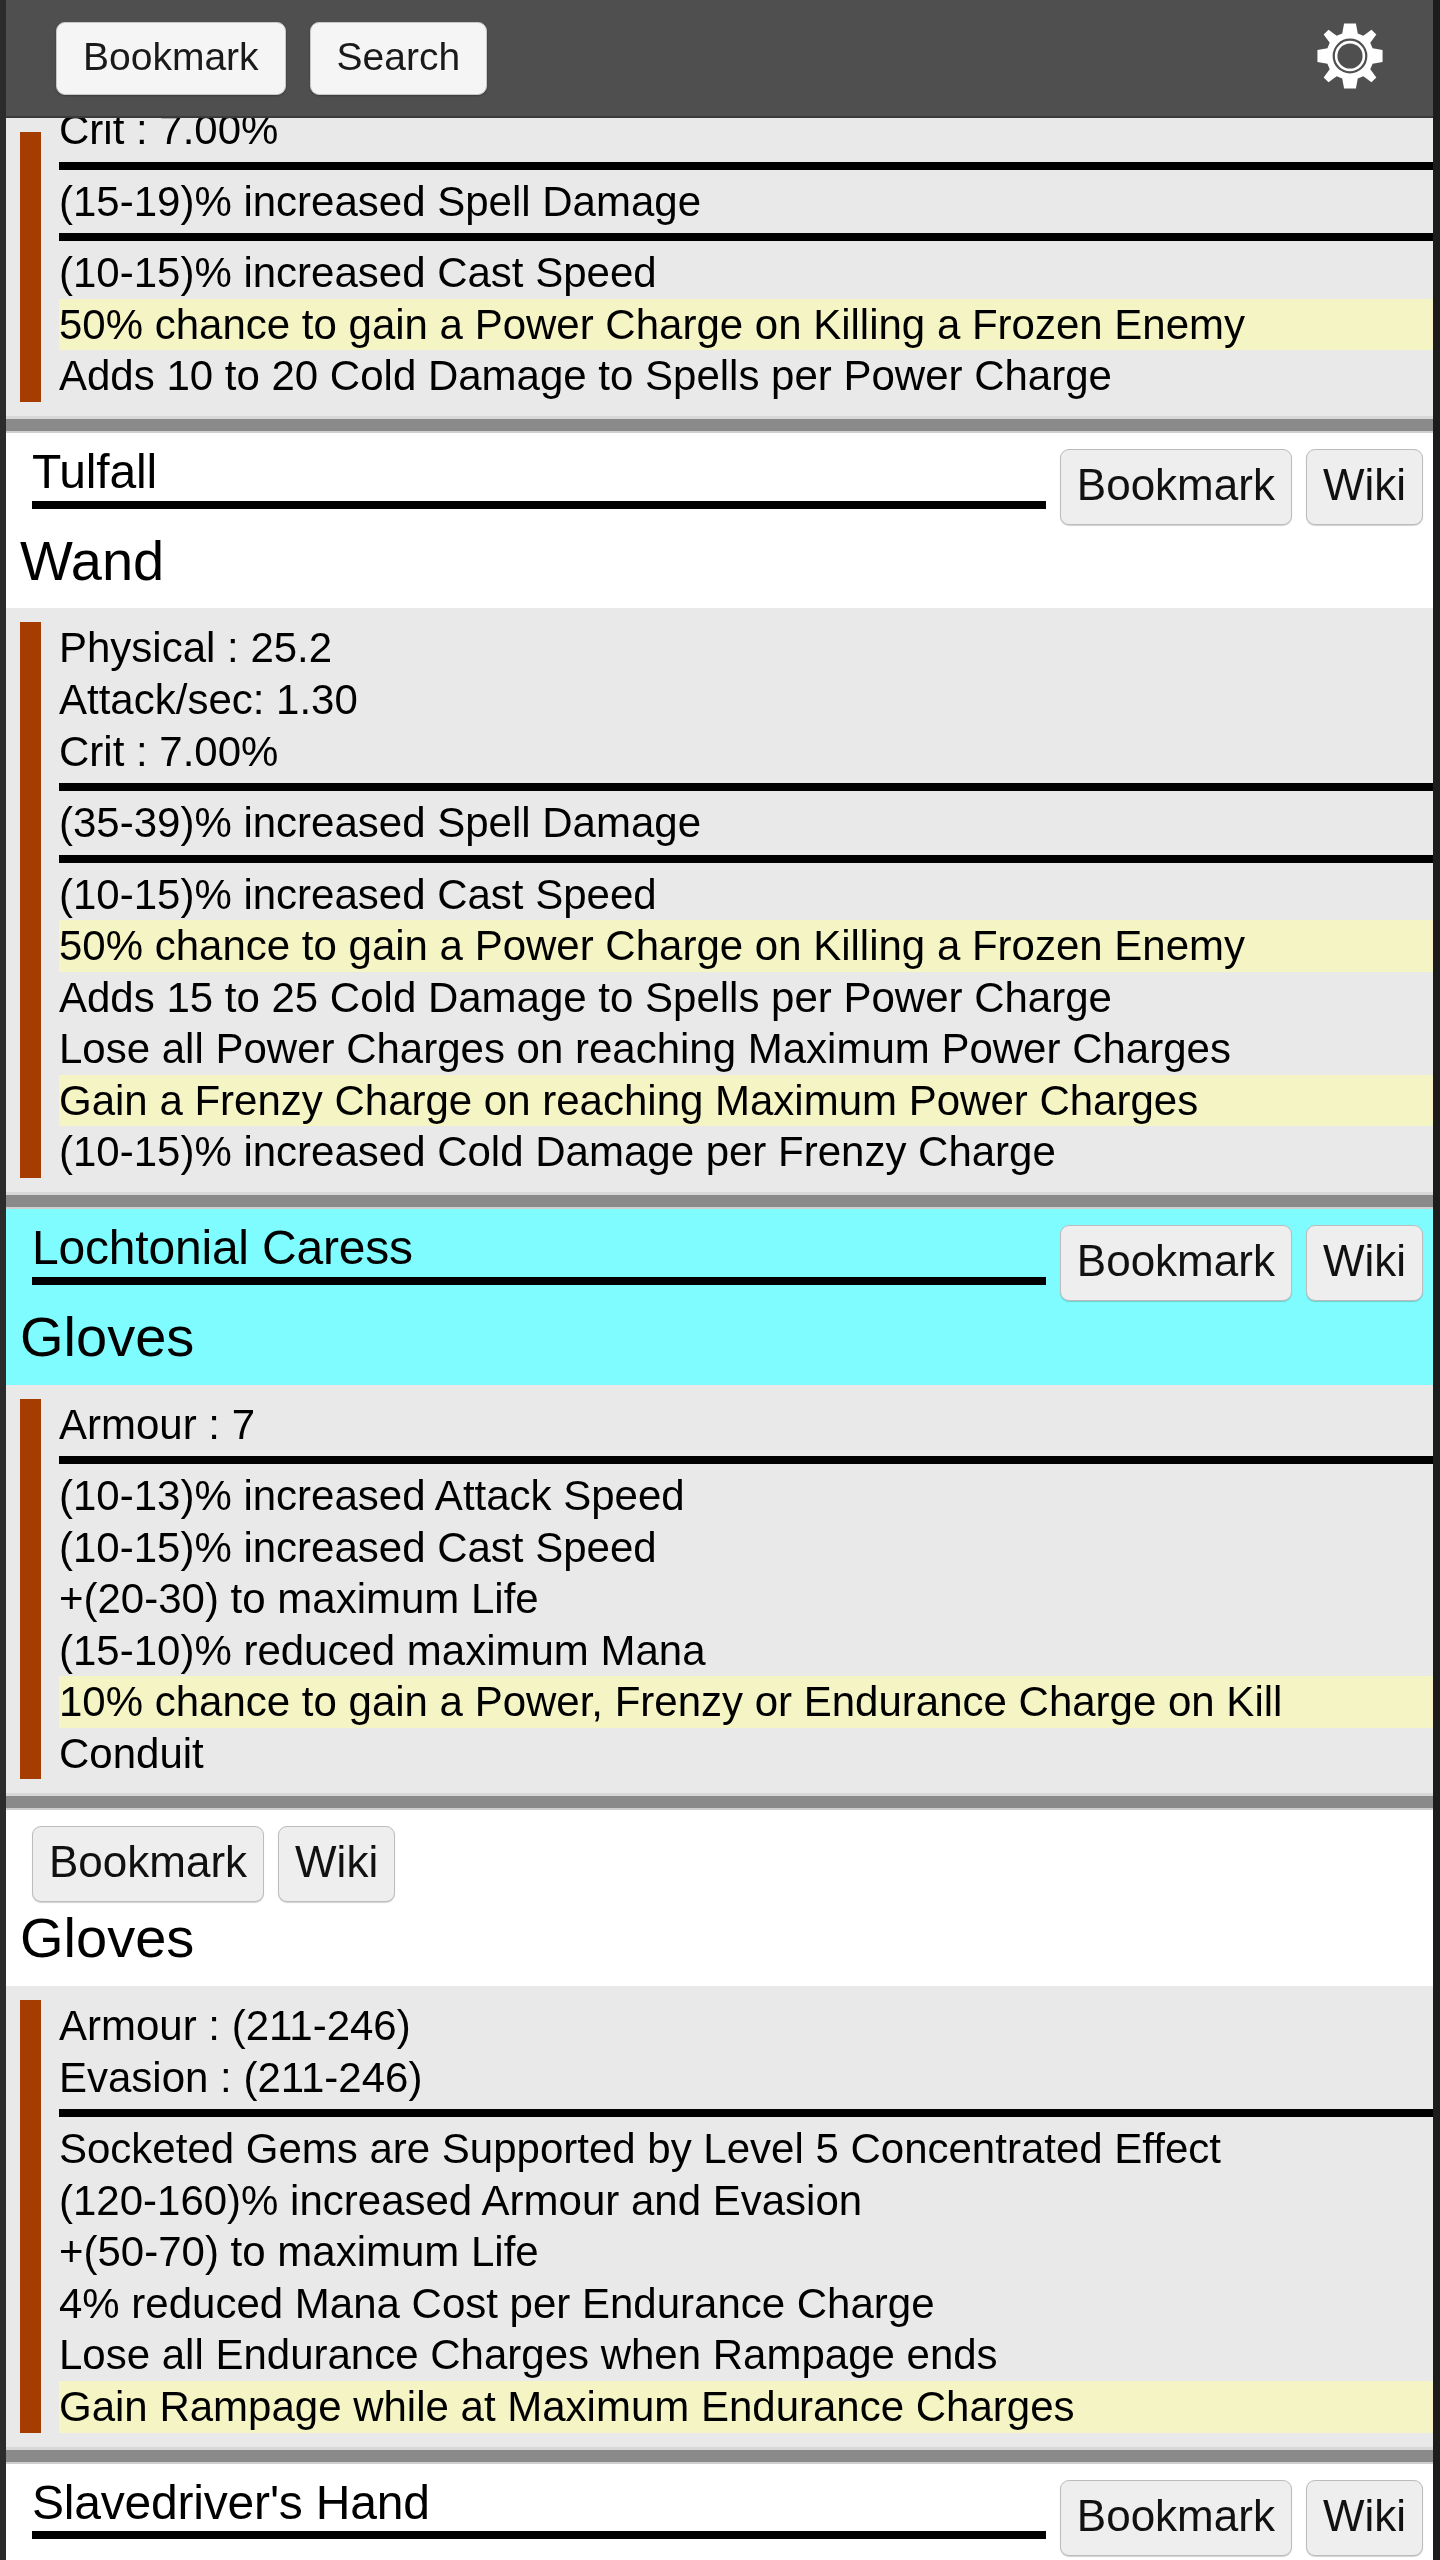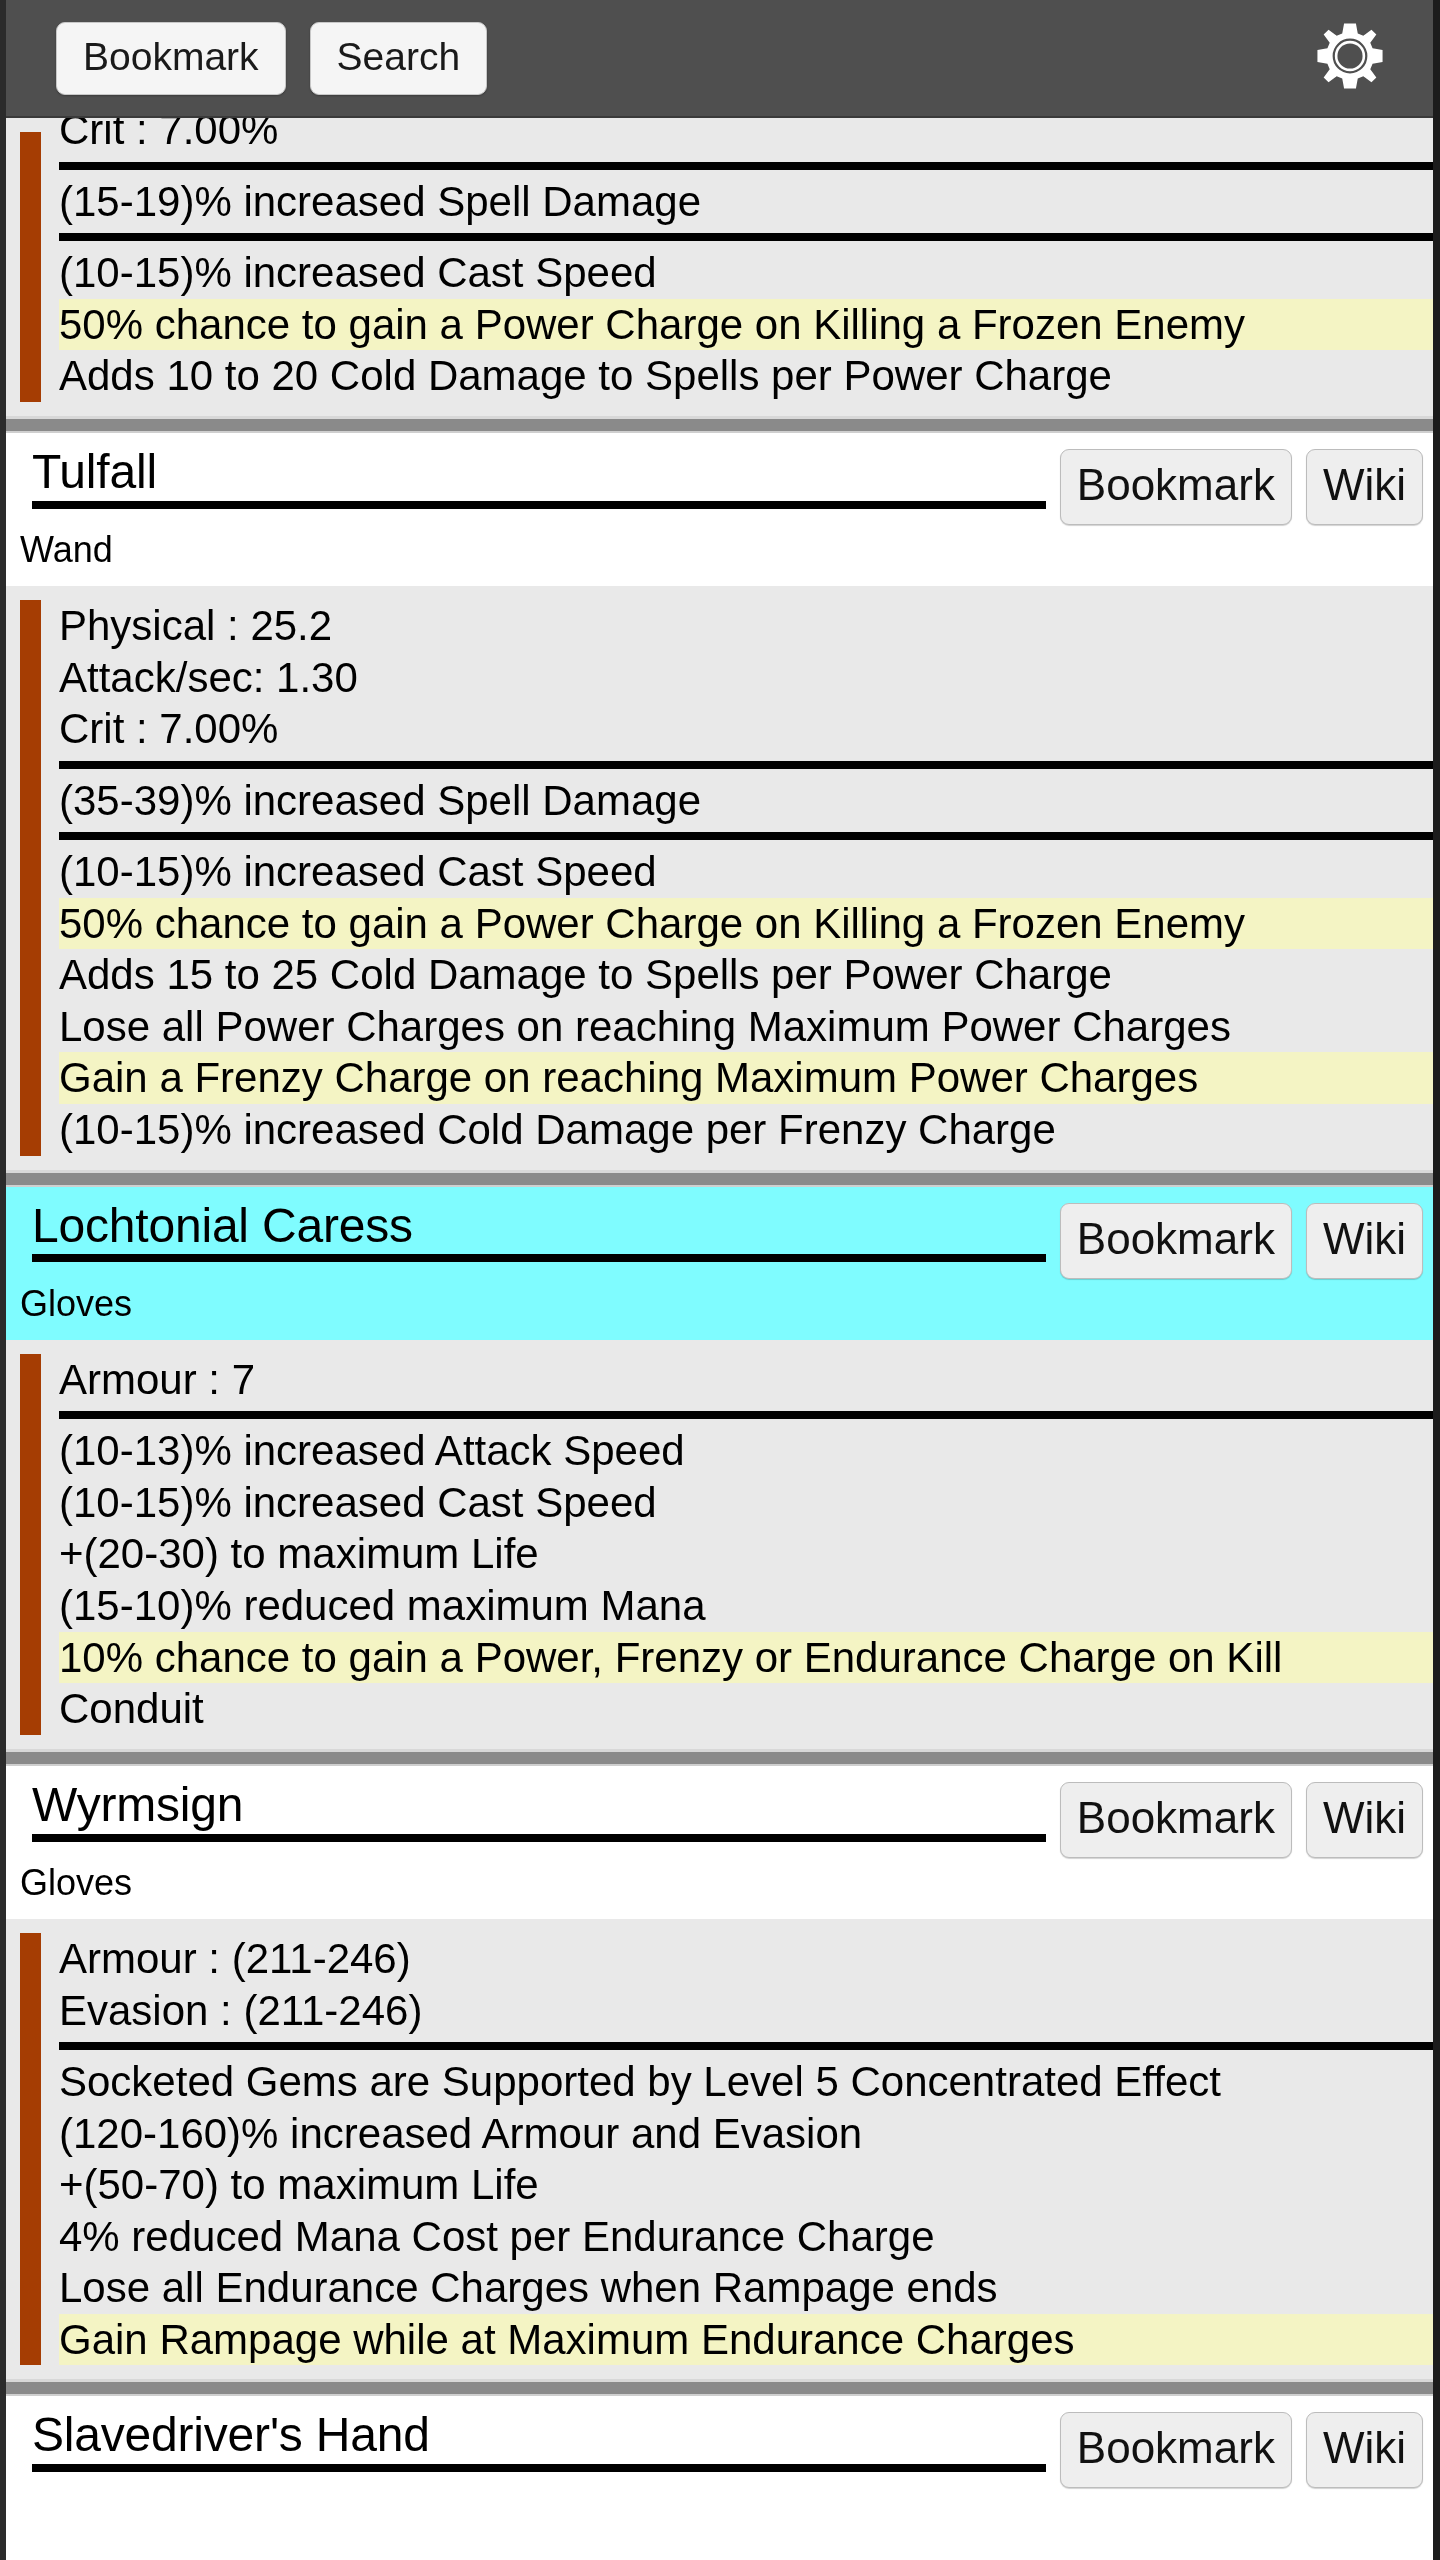--- a/index.html
+++ b/index.html
@@ -97,21 +97,21 @@
     white-space: nowrap;
     letter-spacing: -0.2px;
   }
   .name-rule {
     height: 8px;
     background: #000000;
     margin-top: 4px;
     width: 100%;
   }
   .item-type {
-    font-size: 36px;
+    font-size: 56px;
     line-height: 1.12;
     color: #000000;
     padding: 5px 0 16px 16px;
     white-space: nowrap;
   }
   .head-btns {
     display: flex;
     gap: 14px;
     flex: 0 0 auto;
     padding-top: 2px;
@@ -260,24 +260,20 @@
             <div class="line">(15-10)% reduced maximum Mana</div>
             <div class="line mod-highlight">10% chance to gain a Power, Frenzy or Endurance Charge on Kill</div>
             <div class="line">Conduit</div>
           </div>
         </div>
       </div>
       <div class="card-gap"></div>
       <div class="item-card">
         <div class="item-head">
           <div class="head-row">
-            <div class="name-col">
-              <div class="item-name">Wyrmsign</div>
-              <div class="name-rule"></div>
-            </div>
             <div class="head-btns">
               <div class="hb">Bookmark</div>
               <div class="hb">Wiki</div>
             </div>
           </div>
           <div class="item-type" style="padding-left: 14px;">Gloves</div>
         </div>
         <div class="stats">
           <div class="orange-bar"></div>
           <div class="stat-lines">

